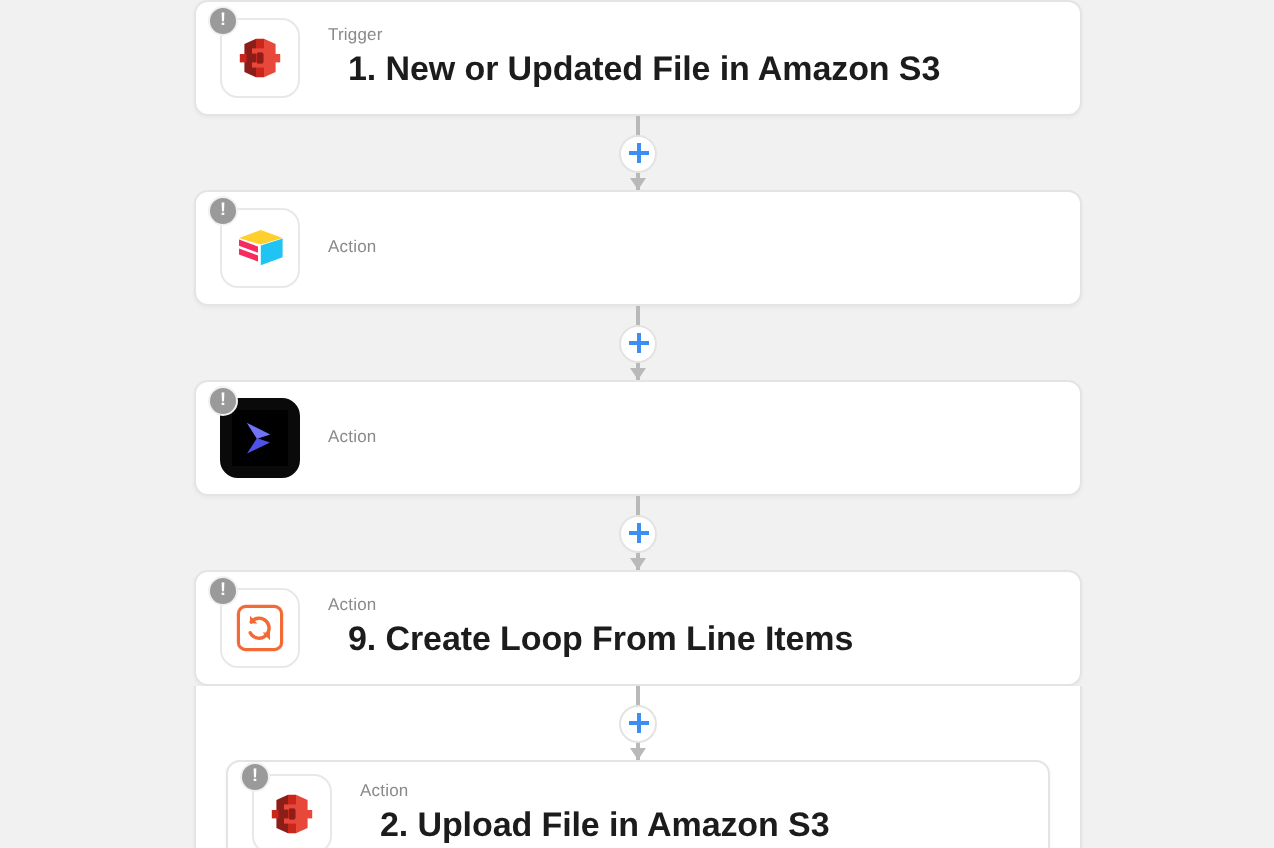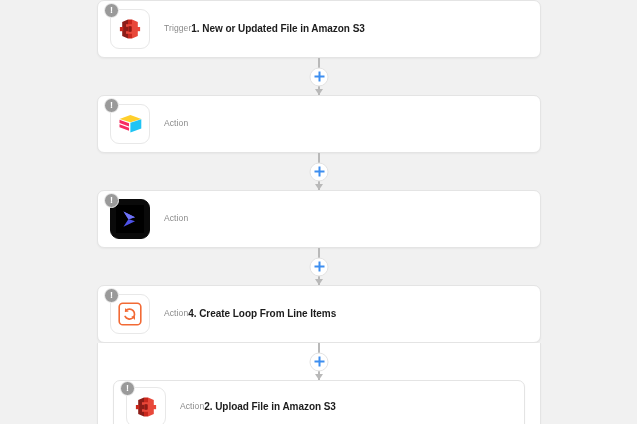--- a/index.html
+++ b/index.html
@@ -93,36 +93,38 @@
     font-weight: bold;
     line-height: 1;
     font-family: "Liberation Sans", sans-serif;
     transform: translateY(-0.5px);
   }
 
   
   .card-text {
     margin-left: 14px;
     display: flex;
+    flex-direction: column;
     justify-content: center;
   }
   .kind {
     font-size: 8.5px;
     color: #8a8a8a;
     line-height: 1.25;
     letter-spacing: 0.1px;
     margin-bottom: 2px;
   }
   .title {
-    font-size: 10px;
+    font-size: 17px;
     font-weight: bold;
     color: #1c1c1c;
     line-height: 1.2;
     letter-spacing: -0.05px;
     white-space: nowrap;
+    margin-left: 10px;
   }
 
   
   .connector {
     position: relative;
     height: 37px;
     width: 100%;
   }
   .connector .line {
     position: absolute;
@@ -295,21 +297,21 @@
           <svg width="28" height="28" viewBox="0 0 28 28" aria-hidden="true">
             <rect x="3.2" y="3.2" width="21.6" height="21.6" rx="3.6" fill="none" stroke="#f26a35" stroke-width="1.6"></rect>
             <path d="M9.6 11.0 A5.0 5.0 0 1 1 9.1 16.4" fill="none" stroke="#f26a35" stroke-width="1.7" stroke-linecap="round"></path>
             <path d="M9.0 7.9 L9.0 11.8 L12.7 11.8 Z" fill="#f26a35"></path>
             <path d="M19.0 20.1 L19.0 16.2 L15.3 16.2 Z" fill="#f26a35"></path>
           </svg>
         </div>
       </div>
       <div class="card-text">
         <div class="kind">Action</div>
-        <div class="title">4. Create Loop From Line Items</div>
+        <div class="title">9. Create Loop From Line Items</div>
       </div>
     </div>
 
     <div class="loop-box">
       <div class="loop-inner">
 
         <div class="connector">
           <div class="line"></div>
           <div class="arrow"></div>
           <div class="plus-btn">

